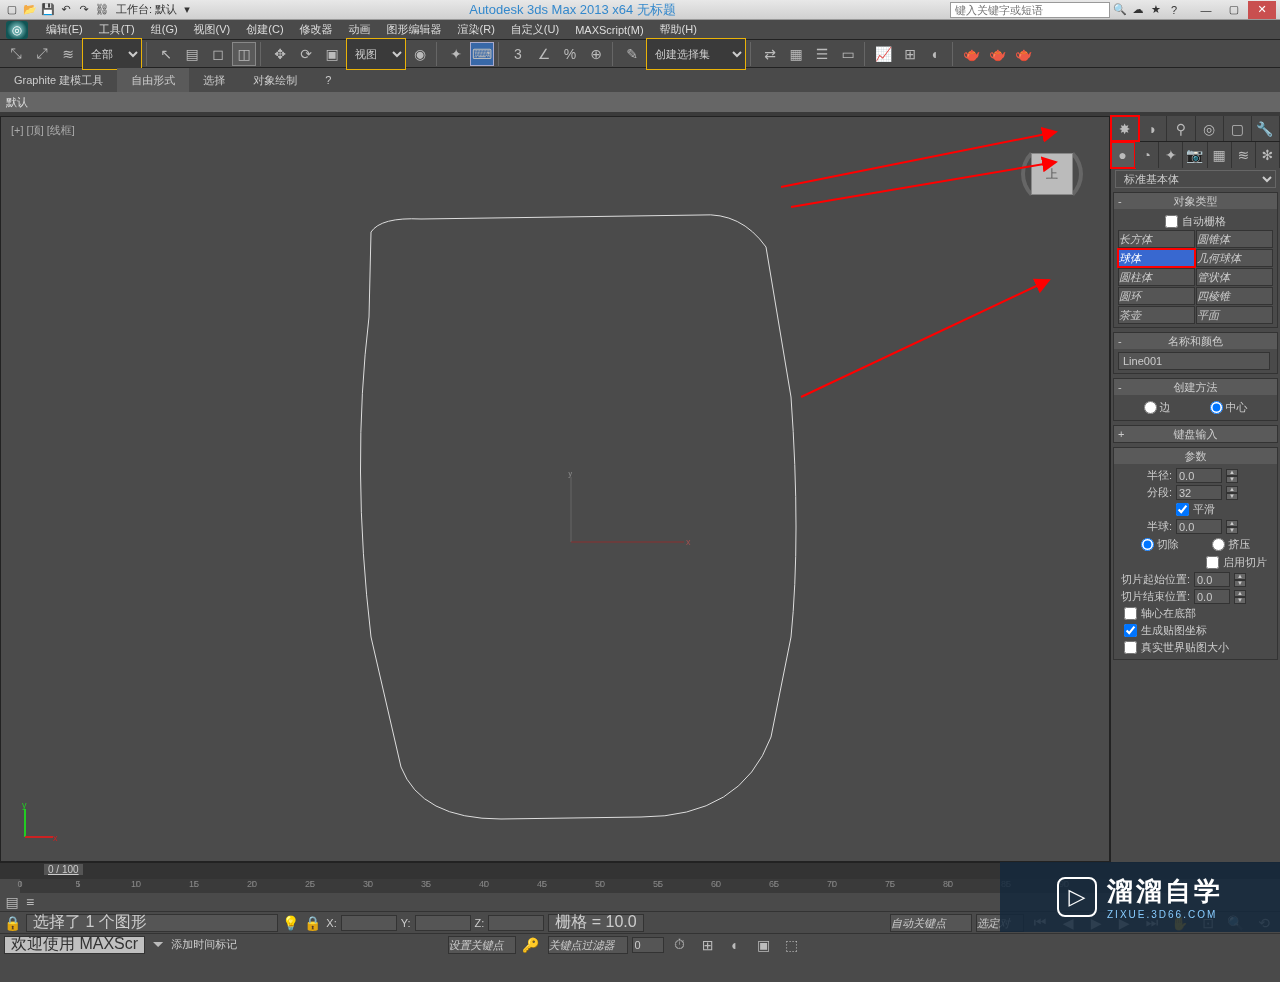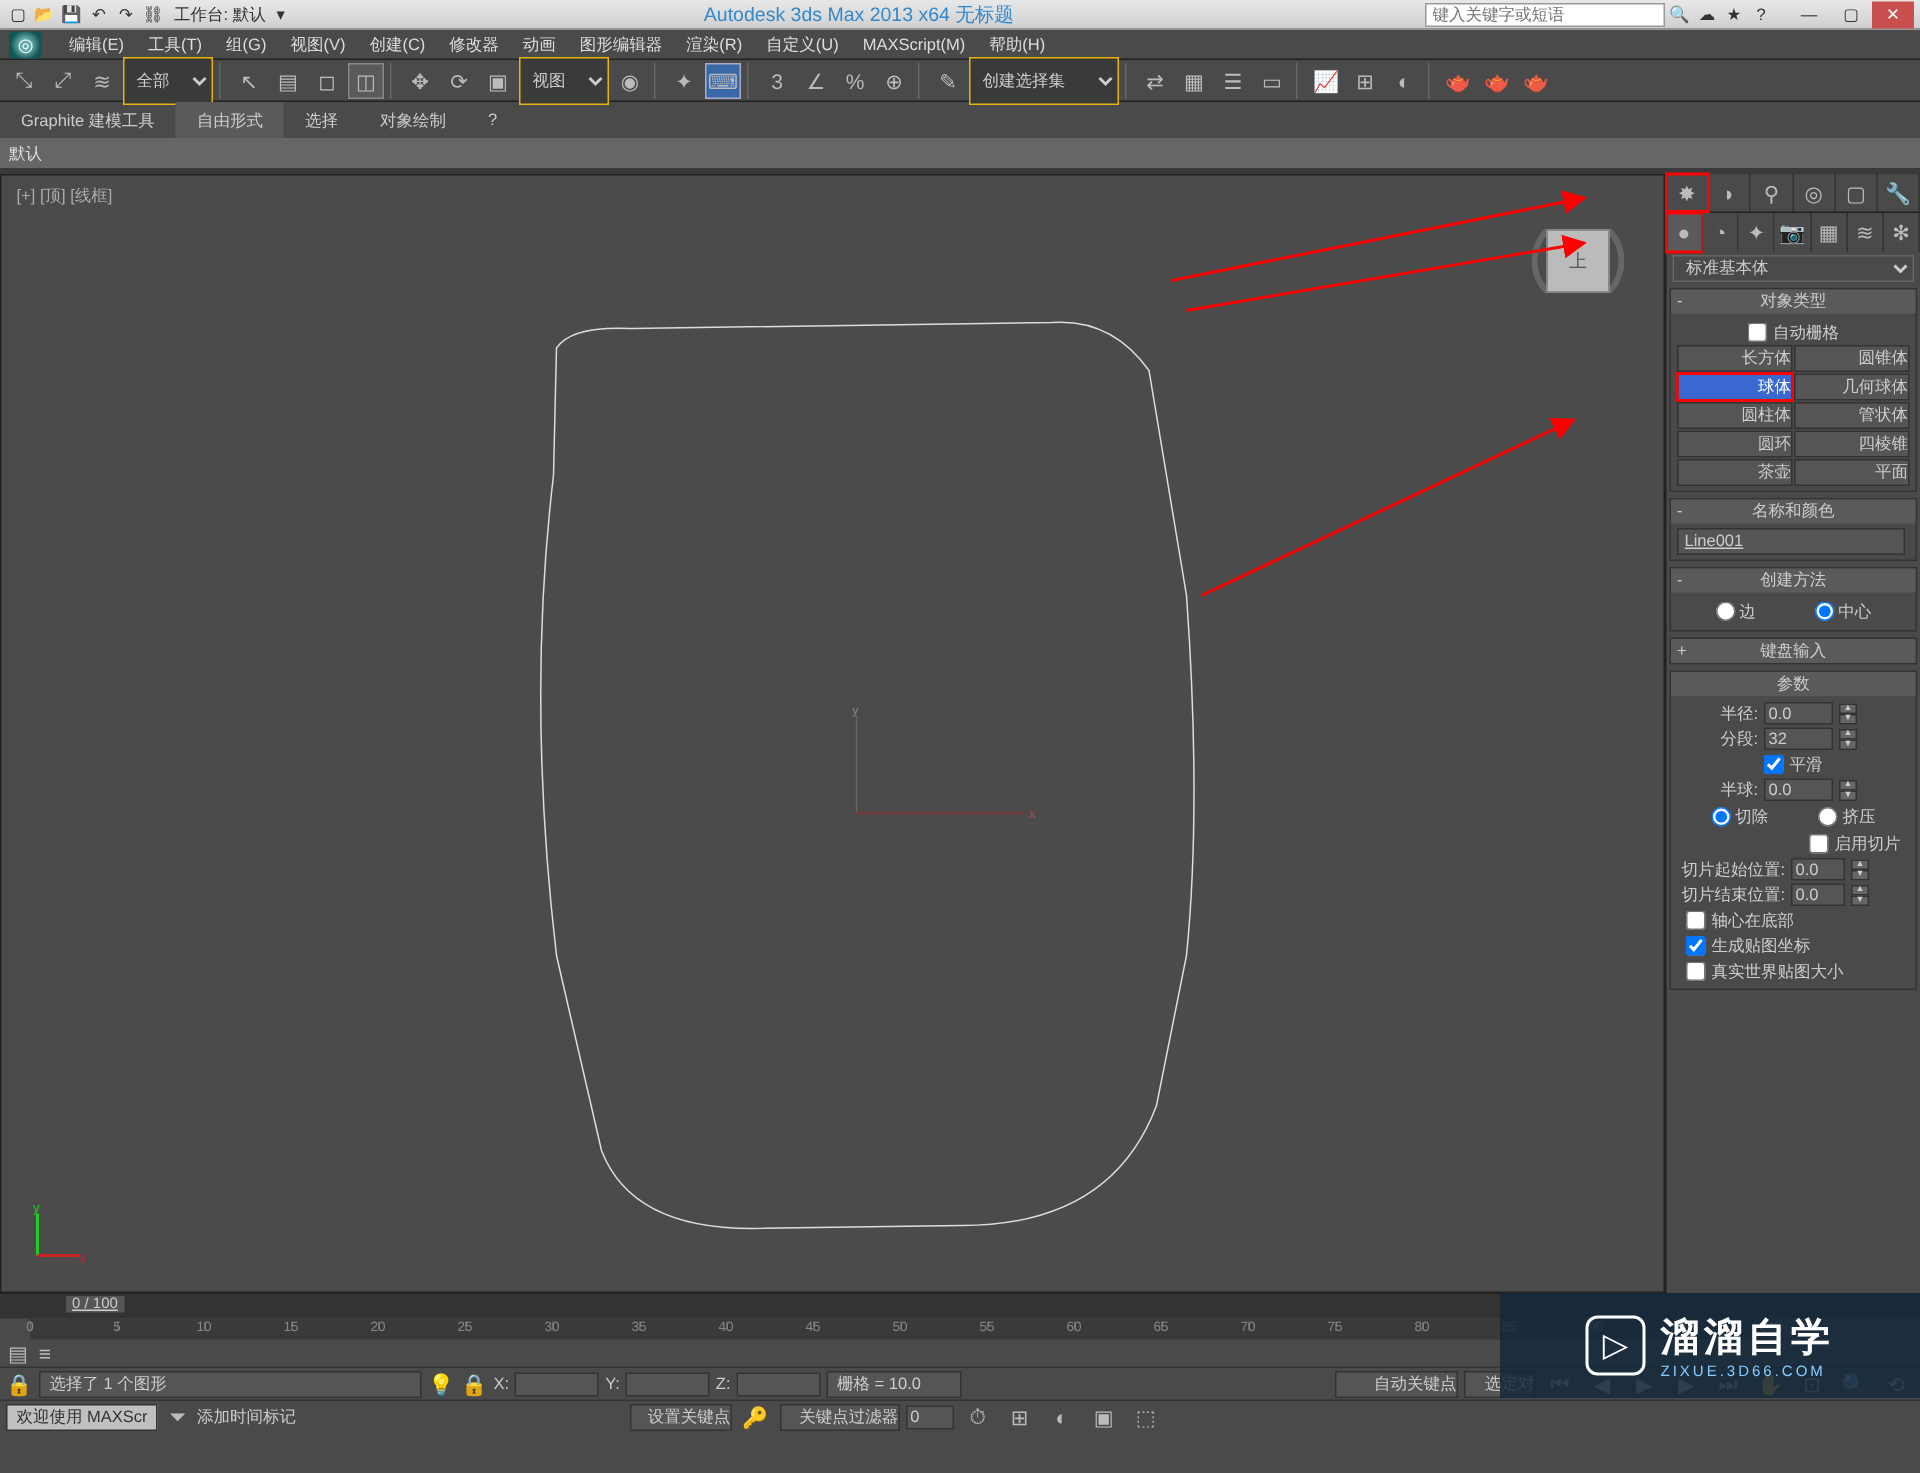--- a/index.html
+++ b/index.html
@@ -53,25 +53,25 @@
 .cp-subtab { width: 30px; display: flex; align-items: center; justify-content: center; font-size: 14px; color: #bbb; border-right: 1px solid #333; background: #4a4a4a; }
 .cp-subtab.active { background: #5a5a5a; }
 .cp-subtab.highlighted { outline: 2px solid #f00; outline-offset: -1px; }
 .cp-dropdown { margin: 2px 4px; background: #4a4a4a; color: #ccc; border: 1px solid #666; height: 18px; font-size: 11px; padding: 0 4px; }
 
 .rollout { border: 1px solid #333; margin: 2px; }
 .rollout-header { height: 16px; background: #5a5a5a; text-align: center; color: #ccc; font-size: 11px; line-height: 16px; position: relative; }
 .rollout-header .toggle { position: absolute; left: 4px; top: 0; color: #ccc; }
 .rollout-body { padding: 3px 4px; }
 .btn-grid { display: grid; grid-template-columns: 1fr 1fr; gap: 1px; }
-.prim-btn { height: 18px; background: #555; border: 1px solid #333; color: #ccc; font-size: 11px; text-align: right; line-height: 16px; }
+.prim-btn { height: 18px; background: #555; border: 1px solid #333; color: #ccc; font-size: 11px; text-align: left; line-height: 16px; font-style: italic; }
 .prim-btn.selected { background: #3868d0; color: #fff; }
 .prim-btn.highlighted { outline: 2px solid #f00; outline-offset: -1px; }
 .check-row { display: flex; align-items: center; justify-content: center; gap: 4px; font-size: 11px; color: #ccc; height: 18px; }
-.name-row { display: flex; gap: 18px; text-decoration: underline; }
+.name-row { display: flex; gap: 18px; }
 .name-input { flex: 1; background: #555; border: 1px solid #333; color: #ccc; font-size: 11px; padding: 0 4px; height: 18px; }
 .color-swatch { width: 18px; height: 18px; background: #7aff5a; border: 1px solid #333; }
 .radio-row { display: flex; align-items: center; gap: 4px; font-size: 11px; color: #ccc; padding: 2px 8px; }
 .radio-row label { display: flex; align-items: center; gap: 3px; }
 .spinner-row { display: flex; align-items: center; gap: 4px; padding: 1px 0; font-size: 11px; }
 .spinner-row .label { text-align: right; width: 54px; color: #ccc; }
 .spinner-input { width: 46px; background: #555; border: 1px solid #333; color: #ccc; font-size: 11px; padding: 0 2px; height: 15px; }
 .spinner-btns { display: flex; flex-direction: column; }
 .spinner-arrow { width: 12px; height: 7px; background: #666; border: 1px solid #333; font-size: 6px; line-height: 5px; text-align: center; color: #ccc; }
 .checkbox-row { display: flex; align-items: center; gap: 4px; font-size: 11px; padding: 1px 6px; color: #ccc; }
@@ -80,21 +80,21 @@
 .red-arrow { position: absolute; pointer-events: none; }
 
 
 .bottom-area { position: absolute; bottom: 0; left: 0; right: 0; height: 120px; background: #4a4a4a; border-top: 1px solid #222; }
 .timeline { height: 16px; background: #333; position: relative; display: flex; align-items: center; }
 .time-counter { position: absolute; left: 44px; top: 1px; background: #555; color: #ccc; font-size: 10px; padding: 0 4px; text-decoration: underline; }
 .time-ruler { height: 14px; background: #3a3a3a; position: relative; margin-left: 20px; margin-right: 100px; }
 .tick { position: absolute; top: 2px; width: 1px; height: 6px; background: #666; }
 .tick-label { position: absolute; top: 0; color: #888; font-size: 9px; transform: translateX(-50%); }
 .bottom-bar { height: 22px; display: flex; align-items: center; padding: 0 4px; gap: 4px; border-top: 1px solid #333; }
-.status-left { background: #555; border: 1px solid #333; height: 18px; padding: 0 6px; color: #ccc; font-size: 11px; display: flex; align-items: center; min-width: 200px; }
+.status-left { background: #555; border: 1px solid #333; height: 18px; padding: 0 6px; color: #ccc; font-size: 16px; display: flex; align-items: center; min-width: 200px; }
 .coord-input { width: 56px; background: #555; border: 1px solid #333; color: #ccc; font-size: 11px; height: 16px; padding: 0 2px; }
 .coord-label { color: #ccc; font-size: 11px; }
 
 
 .watermark { position: absolute; right: 0; bottom: 50px; width: 280px; height: 70px; background: rgba(20,40,60,0.85); display: flex; align-items: center; justify-content: center; gap: 10px; color: #fff; }
 .watermark .wm-icon { width: 40px; height: 40px; border: 2px solid #fff; border-radius: 8px; display: flex; align-items: center; justify-content: center; font-size: 22px; }
 .watermark .wm-text { font-size: 26px; font-weight: bold; letter-spacing: 3px; }
 .watermark .wm-sub { font-size: 10px; color: #8cf; letter-spacing: 2px; display: block; }
 
 input[type=checkbox], input[type=radio] { margin: 0; }

